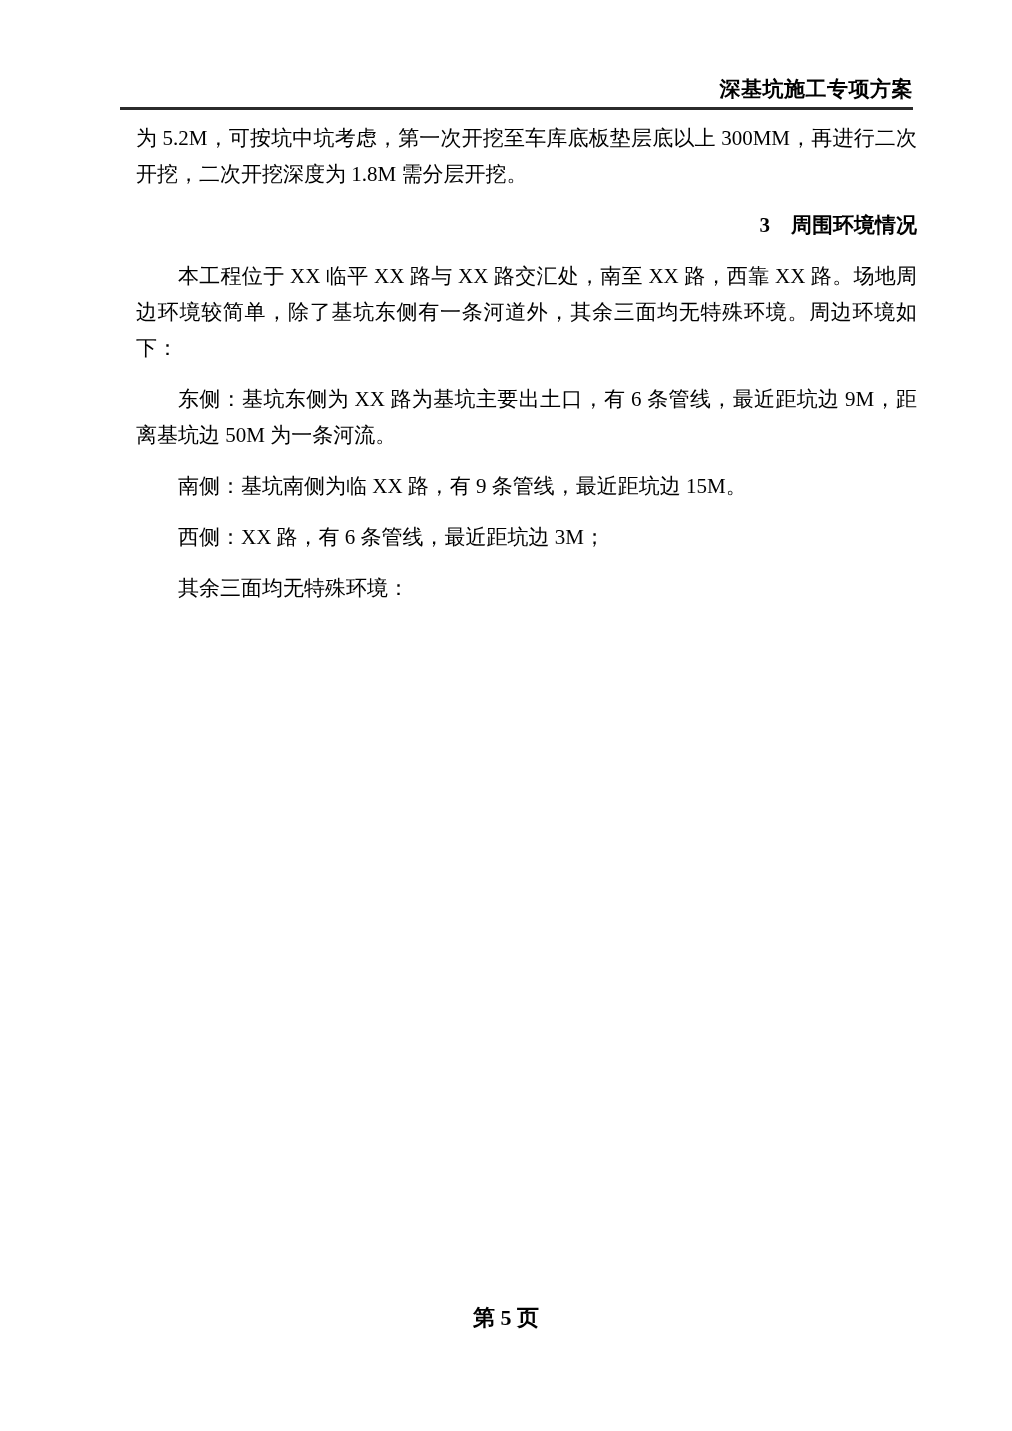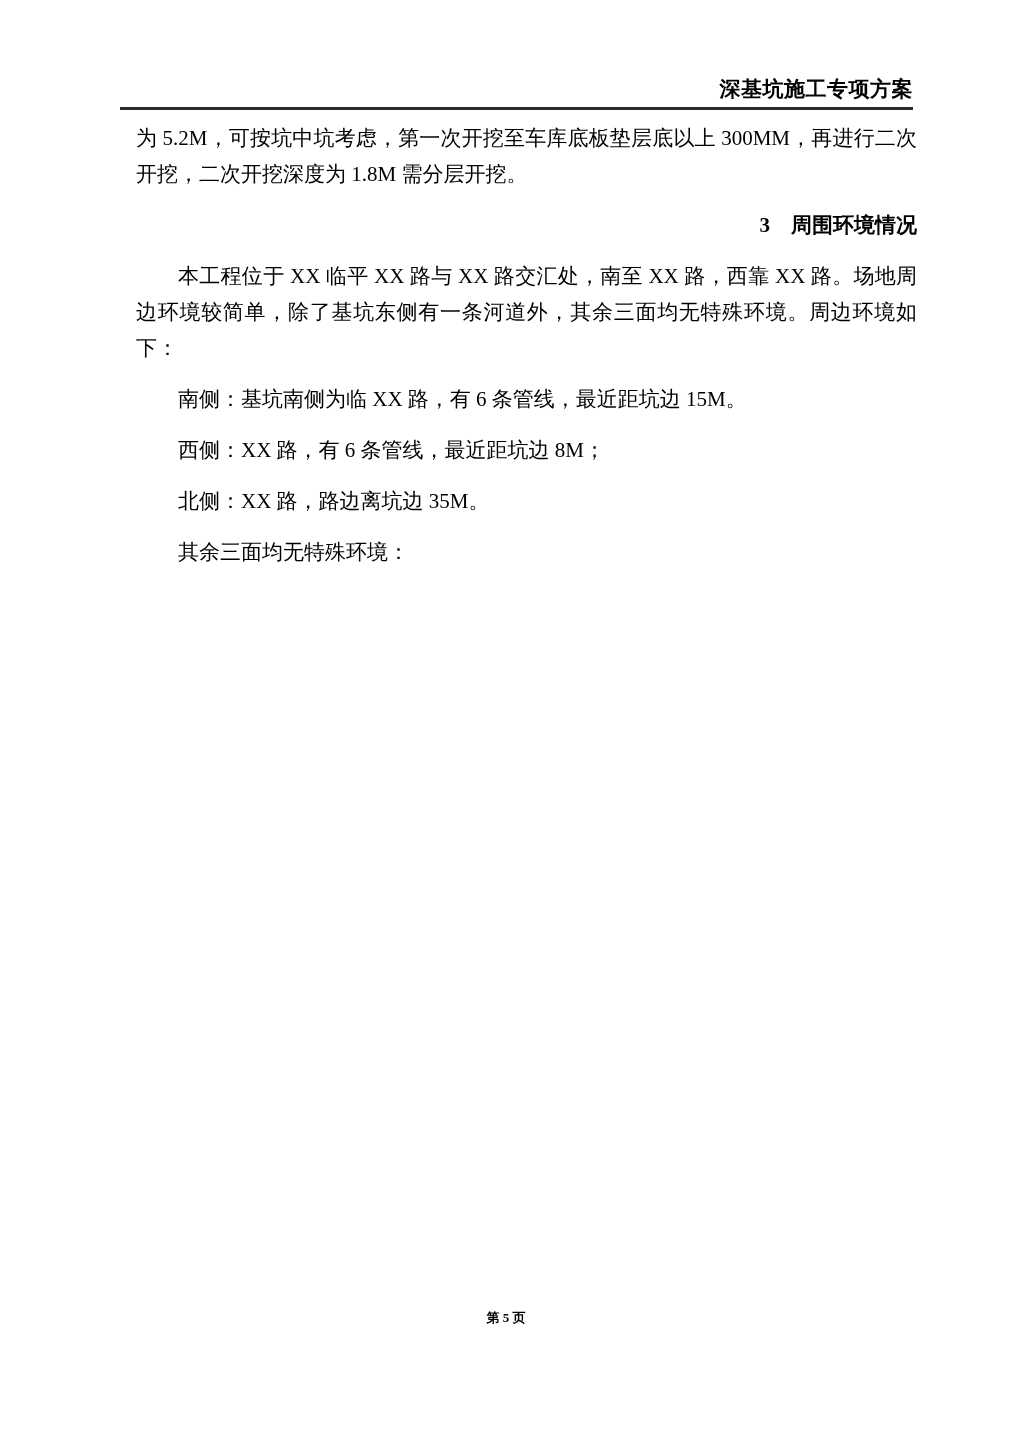--- a/index.html
+++ b/index.html
@@ -51,47 +51,47 @@
     font-weight: bold;
     line-height: 36px;
     text-align: right;
   }
   .page-footer {
     position: absolute;
     top: 1303px;
     left: 0;
     width: 1012px;
     text-align: center;
-    font-size: 13px;
+    font-size: 22px;
     font-weight: bold;
     line-height: 30px;
   }
 </style>
 </head>
 <body>
 
 <div class="page">
 
   <div class="page-header">
     <span>深基坑施工专项方案</span>
   </div>
 
   <div class="doc-body">
     <p class="para">为 5.2M，可按坑中坑考虑，第一次开挖至车库底板垫层底以上 300MM，再进行二次开挖，二次开挖深度为 1.8M 需分层开挖。</p>
 
     <h3 class="section-heading">3　周围环境情况</h3>
 
     <p class="para indent">本工程位于 XX 临平 XX 路与 XX 路交汇处，南至 XX 路，西靠 XX 路。场地周边环境较简单，除了基坑东侧有一条河道外，其余三面均无特殊环境。周边环境如下：</p>
 
+    <p class="para indent">东侧：基坑东侧为 XX 路为基坑主要出土口，有 6 条管线，最近距坑边 9M，距离基坑边 50M 为一条河流。</p>
 
-    <p class="para indent">南侧：基坑南侧为临 XX 路，有 6 条管线，最近距坑边 15M。</p>
+    <p class="para indent">南侧：基坑南侧为临 XX 路，有 9 条管线，最近距坑边 15M。</p>
 
-    <p class="para indent">西侧：XX 路，有 6 条管线，最近距坑边 8M；</p>
+    <p class="para indent">西侧：XX 路，有 6 条管线，最近距坑边 3M；</p>
 
-    <p class="para indent">北侧：XX 路，路边离坑边 35M。</p>
 
     <p class="para indent">其余三面均无特殊环境：</p>
   </div>
 
   <div class="page-footer">
     <span>第 5 页</span>
   </div>
 
 </div>
 

